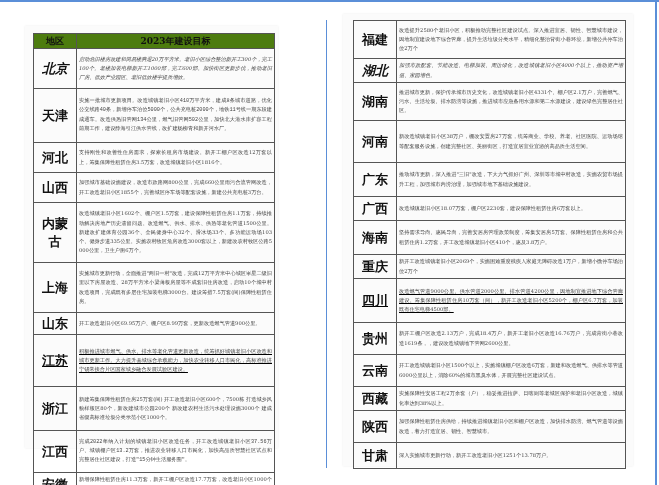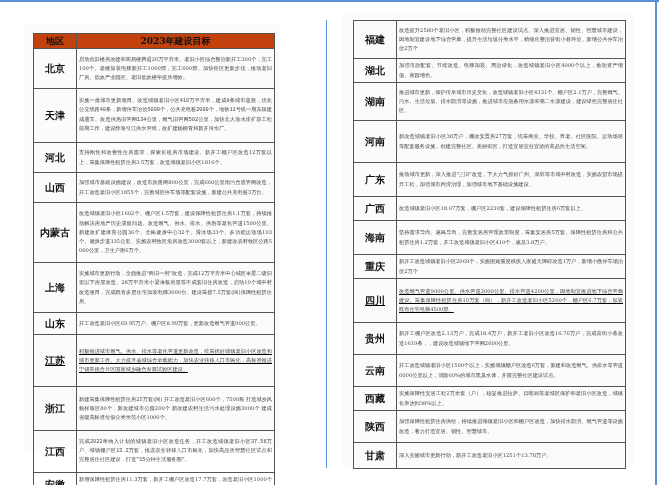--- a/index.html
+++ b/index.html
@@ -14,25 +14,25 @@
   table.t {
     border-collapse:collapse; table-layout:fixed;
     position:absolute;
   }
   table.t td, table.t th {
     border:1px solid #555;
     vertical-align:middle;
     padding:0 2px;
   }
   table.t th {
-    background:#c2410c; font-weight:bold; font-size:9px; color:#111; height:14px;
+    background:#4d7c0f; font-weight:bold; font-size:9px; color:#111; height:14px;
     text-align:center;
   }
   td.region {
-    text-align:center; font-weight:bold; font-size:10px; color:#111;
+    text-align:center; font-weight:bold; font-size:13px; color:#111;
   }
   td.goal {
     font-size:5.2px; line-height:9.2px; color:#444; text-align:justify;
     word-break:break-all;
   }
   #tblL { left:33px; top:33px; width:241px; }
   #tblR { left:353px; top:20px; width:272px; }
   #tblL col.c1 { width:43px; } #tblL col.c2 { width:198px; }
   #tblR col.c1 { width:43px; } #tblR col.c2 { width:229px; }
   .shadowL { position:absolute; left:25px; top:26px; width:253px; height:422px; background:#fbfbfb; box-shadow:0 0 2px rgba(0,0,0,0.08); }
@@ -53,21 +53,21 @@
       <col class="c1">
       <col class="c2">
     </colgroup>
   <thead>
     <tr>
       <th>地区</th>
       <th>2023年建设目标</th>
     </tr>
   </thead>
   <tbody id="bodyL">
-      <tr style="height: 40px;">
+      <tr style="height: 40px; font-style: italic;">
         <td class="region">北京</td>
         <td class="goal">启动危旧楼房改建和简易楼腾退20万平方米。老旧小区综合整治新开工300个，完工100个。老楼加装电梯新开工1000部，完工600部。加快街区更新步伐，推动老旧厂房、低效产业园区、老旧低效楼宇提质增效。</td>
       </tr>
       <tr style="height: 54px; font-family: Liberation Mono, monospace;">
         <td class="region">天津</td>
         <td class="goal">实施一批城市更新项目。改造城镇老旧小区410万平方米，建成8条城市道路，优化公交线路40条，新增停车泊位5000个，公共充电桩2000个，地铁11号线一期东段建成通车。改造供热旧管网134公里，燃气旧管网502公里，加快北大港水库扩容工程前期工作，建设静海引江供水管线，改扩建杨柳青和新开河水厂。</td>
       </tr>
       <tr style="height: 30px;">
         <td class="region">河北</td>
         <td class="goal">支持刚性和改善性住房需求，探索长租房市场建设。新开工棚户区改造12万套以上，筹集保障性租赁住房3.5万套，改造城镇老旧小区1816个。</td>
@@ -110,21 +110,21 @@
 <table class="t" id="tblR">
   <colgroup>
       <col class="c1">
       <col class="c2">
     </colgroup>
   <tbody id="bodyR">
       <tr style="height: 38px;">
         <td class="region">福建</td>
         <td class="goal">改造提升2580个老旧小区，积极推动完整社区建设试点。深入推进宜居、韧性、智慧城市建设，因地制宜建设地下综合管廊，提升生活垃圾分类水平，精细化整治背街小巷环境，新增公共停车泊位2万个</td>
       </tr>
-      <tr style="height: 24px;">
+      <tr style="height: 24px; font-style: italic;">
         <td class="region">湖北</td>
         <td class="goal">加强市政配套、节能改造、电梯加装、周边绿化，改造城镇老旧小区4000个以上，推动资产增值、家园增色。</td>
       </tr>
       <tr style="height: 38px;">
         <td class="region">湖南</td>
         <td class="goal">推进城市更新，保护传承城市历史文化，改造城镇老旧小区4331个、棚户区2.1万户，完善燃气、污水、生活垃圾、排水防涝等设施，推进城市应急备用水源和第二水源建设，建设绿色完整居住社区。</td>
       </tr>
       <tr style="height: 42px;">
         <td class="region">河南</td>
         <td class="goal">新改造城镇老旧小区38万户，棚改安置房27万套，统筹商业、学校、养老、社区医院、运动场馆等配套服务设施，创建完整社区、美丽街区，打造宜居宜业宜游的高品质生活空间。</td>

